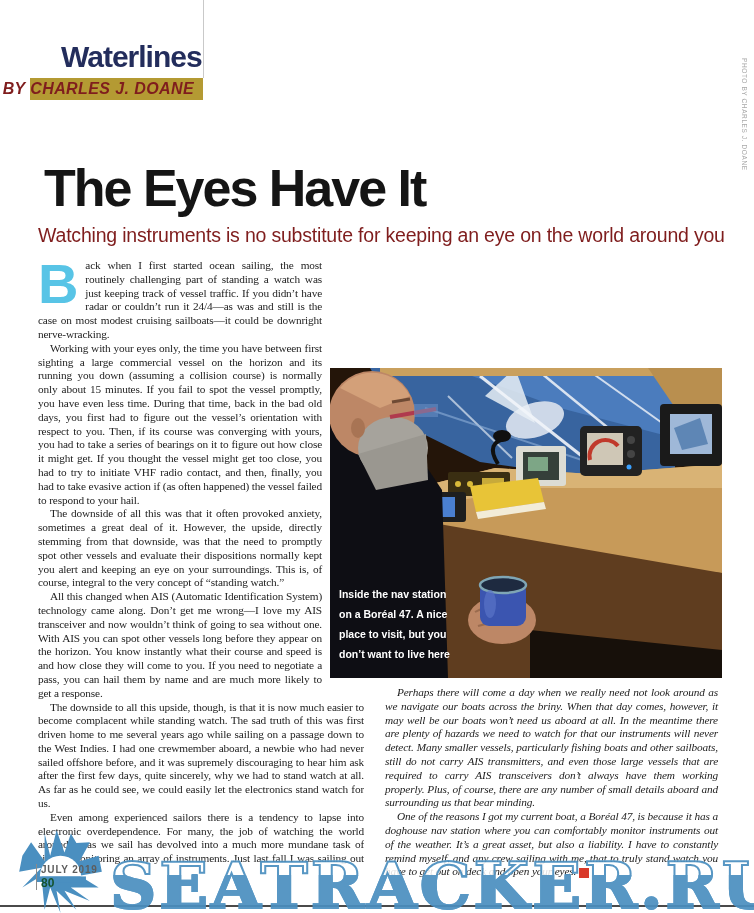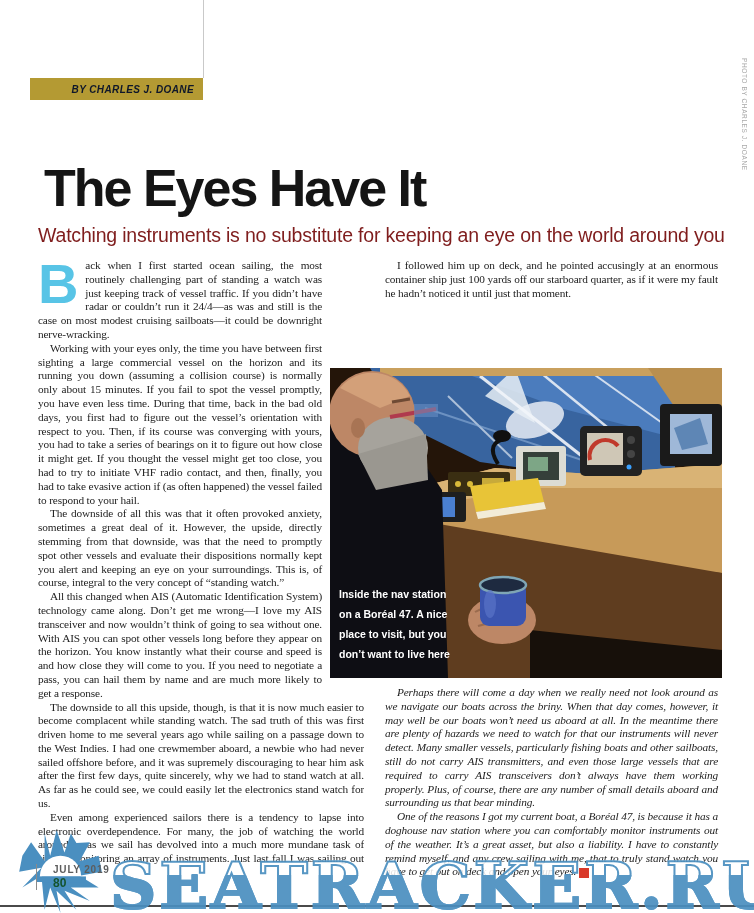--- a/index.html
+++ b/index.html
@@ -4,21 +4,21 @@
 <style>
   html,body{margin:0;padding:0;background:#fff;}
   .page{position:relative;width:754px;height:913px;background:#fff;overflow:hidden;
         font-family:"Liberation Serif",serif;}
   
   .col-title{position:absolute;left:61px;top:40px;font-family:"Liberation Sans",sans-serif;
              font-weight:bold;font-size:30px;letter-spacing:-1px;color:#232d5c;}
   .byline-bar{position:absolute;left:30px;top:78px;width:173px;height:22px;background:#b49a33;
               display:flex;align-items:center;justify-content:flex-end;padding-right:9px;box-sizing:border-box;}
   .byline{font-family:"Liberation Sans",sans-serif;font-style:italic;font-weight:bold;
-          font-size:10px;color:#0f172a;letter-spacing:.4px;white-space:nowrap;}
+          font-size:16px;color:#7f1d1d;letter-spacing:.4px;white-space:nowrap;}
   .header-vrule{position:absolute;left:203px;top:0;width:1px;height:78px;background:#c9c9c9;}
   
   .headline{position:absolute;left:44px;top:158px;font-family:"Liberation Sans",sans-serif;
             font-weight:bold;font-size:52px;letter-spacing:-2px;color:#151515;}
   .standfirst{position:absolute;left:38px;top:224px;width:700px;font-family:"Liberation Sans",sans-serif;
               font-size:19.5px;letter-spacing:-.2px;color:#7f1d1d;}
   
   .body-txt{font-size:11.3px;line-height:13.8px;letter-spacing:-.15px;color:#232323;
             text-align:justify;}
   .body-txt p{margin:0;}
@@ -33,59 +33,59 @@
            font-weight:bold;font-size:8px;line-height:10px;width:10px;height:10px;text-align:center;
            vertical-align:baseline;margin-left:3px;}
   
   .photo{position:absolute;left:330px;top:368px;width:392px;height:310px;overflow:hidden;background:#241509;}
   .photo svg{display:block;}
   .caption{position:absolute;left:9px;bottom:14px;width:112px;font-family:"Liberation Sans",sans-serif;
            font-weight:bold;font-size:10.5px;line-height:20px;color:#fff;}
   .credit{position:absolute;left:741px;top:58px;writing-mode:vertical-rl;font-family:"Liberation Sans",sans-serif;
           font-size:6.5px;letter-spacing:.6px;color:#a9a9a9;white-space:nowrap;}
   
-  .folio{position:absolute;left:36px;top:864px;border-left:1px solid #8a8a8a;padding-left:16px;z-index:6;}
+  .folio{position:absolute;left:36px;top:864px;border-left:1px solid #8a8a8a;padding-left:4px;z-index:6;}
   .folio .issue{font-family:"Liberation Sans",sans-serif;font-size:10px;letter-spacing:.8px;color:#5d5d5d;font-weight:bold;}
   .folio .pageno{font-family:"Liberation Sans",sans-serif;font-size:12px;font-weight:bold;color:#14532d;margin-top:1px;}
   .bottom-rule{position:absolute;left:0;top:905px;width:754px;height:2px;background:#4a4a4a;}
   
   .wm-text{position:absolute;left:110px;top:848px;z-index:5;font-family:"DejaVu Serif",serif;
            font-weight:bold;font-size:64px;letter-spacing:3px;white-space:nowrap;
            color:#4a8fc0;
            background:linear-gradient(180deg,rgba(255,255,255,.92) 0%,rgba(255,255,255,.92) 36%,#4a8fc0 36%);
            -webkit-background-clip:text;background-clip:text;-webkit-text-fill-color:transparent;
            -webkit-text-stroke:2px #4a8fc0;opacity:.92;}
   .wm-sun{position:absolute;left:0;top:824px;z-index:4;}
 </style>
 </head>
 <body>
 
 <div class="page">
 
+  <div class="col-title">Waterlines</div>
   <div class="byline-bar">
     <span class="byline">BY CHARLES J. DOANE</span>
   </div>
   <div class="header-vrule"></div>
   <div class="credit">PHOTO BY CHARLES J. DOANE</div>
 
   <div class="headline">The Eyes Have It</div>
   <div class="standfirst">Watching instruments is no substitute for keeping an eye on the world around you</div>
 
   <div class="col1 body-txt">
     <div class="wrap-spacer"></div>
     <p><span class="dropcap">B</span><span>ack when I first started ocean sailing, the most routinely challenging part of standing a watch was just keeping track of vessel traffic. If you didn’t have radar or couldn’t run it 24/4—as was and still is the case on most modest cruising sailboats—it could be downright nerve-wracking.</span></p>
     <p class="ind"><span>Working with your eyes only, the time you have between first sighting a large commercial vessel on the horizon and its running you down (assuming a collision course) is normally only about 15 minutes. If you fail to spot the vessel promptly, you have even less time. During that time, back in the bad old days, you first had to figure out the vessel’s orientation with respect to you. Then, if its course was converging with yours, you had to take a series of bearings on it to figure out how close it might get. If you thought the vessel might get too close, you had to try to initiate VHF radio contact, and then, finally, you had to take evasive action if (as often happened) the vessel failed to respond to your hail.</span></p>
     <p class="ind"><span>The downside of all this was that it often provoked anxiety, sometimes a great deal of it. However, the upside, directly stemming from that downside, was that the need to promptly spot other vessels and evaluate their dispositions normally kept you alert and keeping an eye on your surroundings. This is, of course, integral to the very concept of “standing watch.”</span></p>
     <p class="ind"><span>All this changed when AIS (Automatic Identification System) technology came along. Don’t get me wrong—I love my AIS transceiver and now wouldn’t think of going to sea without one. With AIS you can spot other vessels long before they appear on the horizon. You know instantly what their course and speed is and how close they will come to you. If you need to negotiate a pass, you can hail them by name and are much more likely to get a response.</span></p>
     <p class="ind"><span>The downside to all this upside, though, is that it is now much easier to become complacent while standing watch. The sad truth of this was first driven home to me several years ago while sailing on a passage down to the West Indies. I had one crewmember aboard, a newbie who had never sailed offshore before, and it was supremely discouraging to hear him ask after the first few days, quite sincerely, why we had to stand watch at all. As far as he could see, we could easily let the electronics stand watch for us.</span></p>
     <p class="ind"><span>Even among experienced sailors there is a tendency to lapse into electronic overdependence. For many, the job of watching the world around us as we sail has devolved into a much more mundane task of simply monitoring an array of instruments. Just last fall I was sailing out of</span></p>
   </div>
 
   <div class="col2top body-txt">
-    <p class="ind"><span>I followed him up on deck, and he pointed accusingly at an enormous container ship just 100 yards off our starboard quarter, as if it were my fault he hadn’t noticed it until just that moment.</span></p>
   </div>
 
   <div class="photo">
     <svg width="392" height="310" viewBox="0 0 392 310">
       <rect x="0" y="0" width="392" height="310" fill="#241509"></rect>
 
       <polygon points="40,0 345,0 345,138 250,108 150,94 85,62 55,25" fill="#38649f"></polygon>
       <polygon points="120,0 345,0 345,70 230,40" fill="#4b7cbd"></polygon>
       <ellipse cx="205" cy="52" rx="30" ry="17" fill="#cdd8e8" transform="rotate(-18 205 52)"></ellipse>
       <polygon points="155,28 185,0 205,55" fill="#e8eef5" opacity=".85"></polygon>

